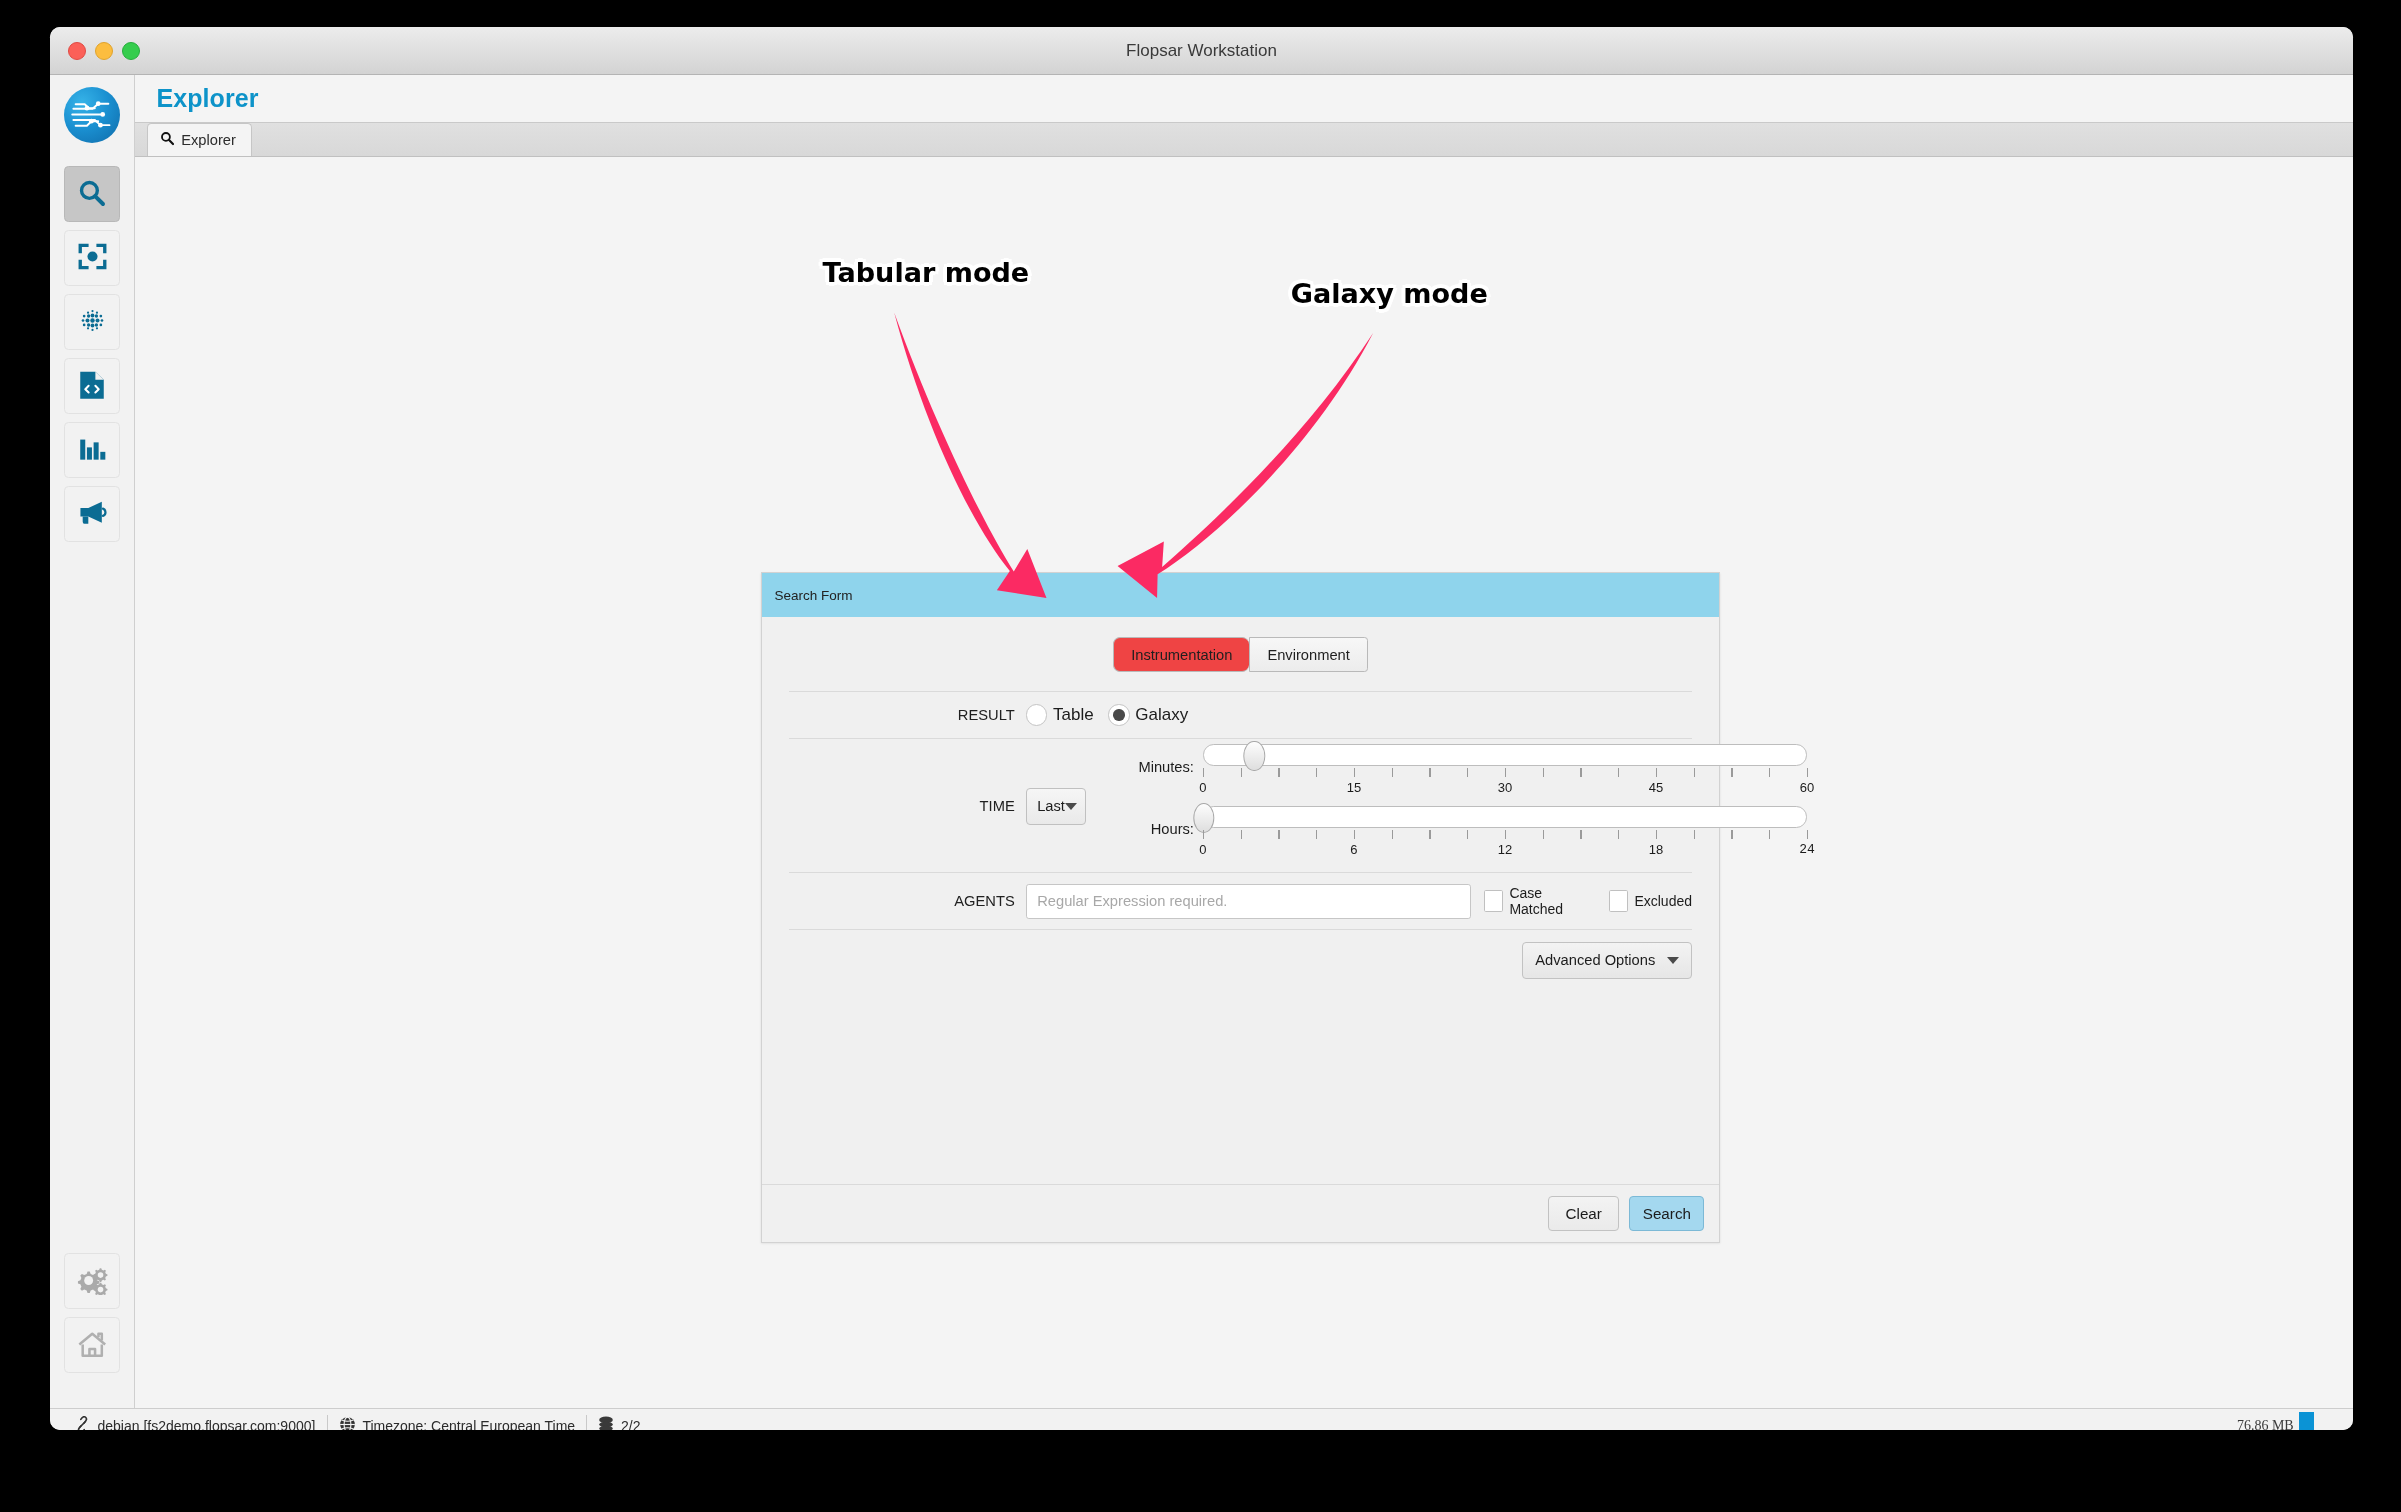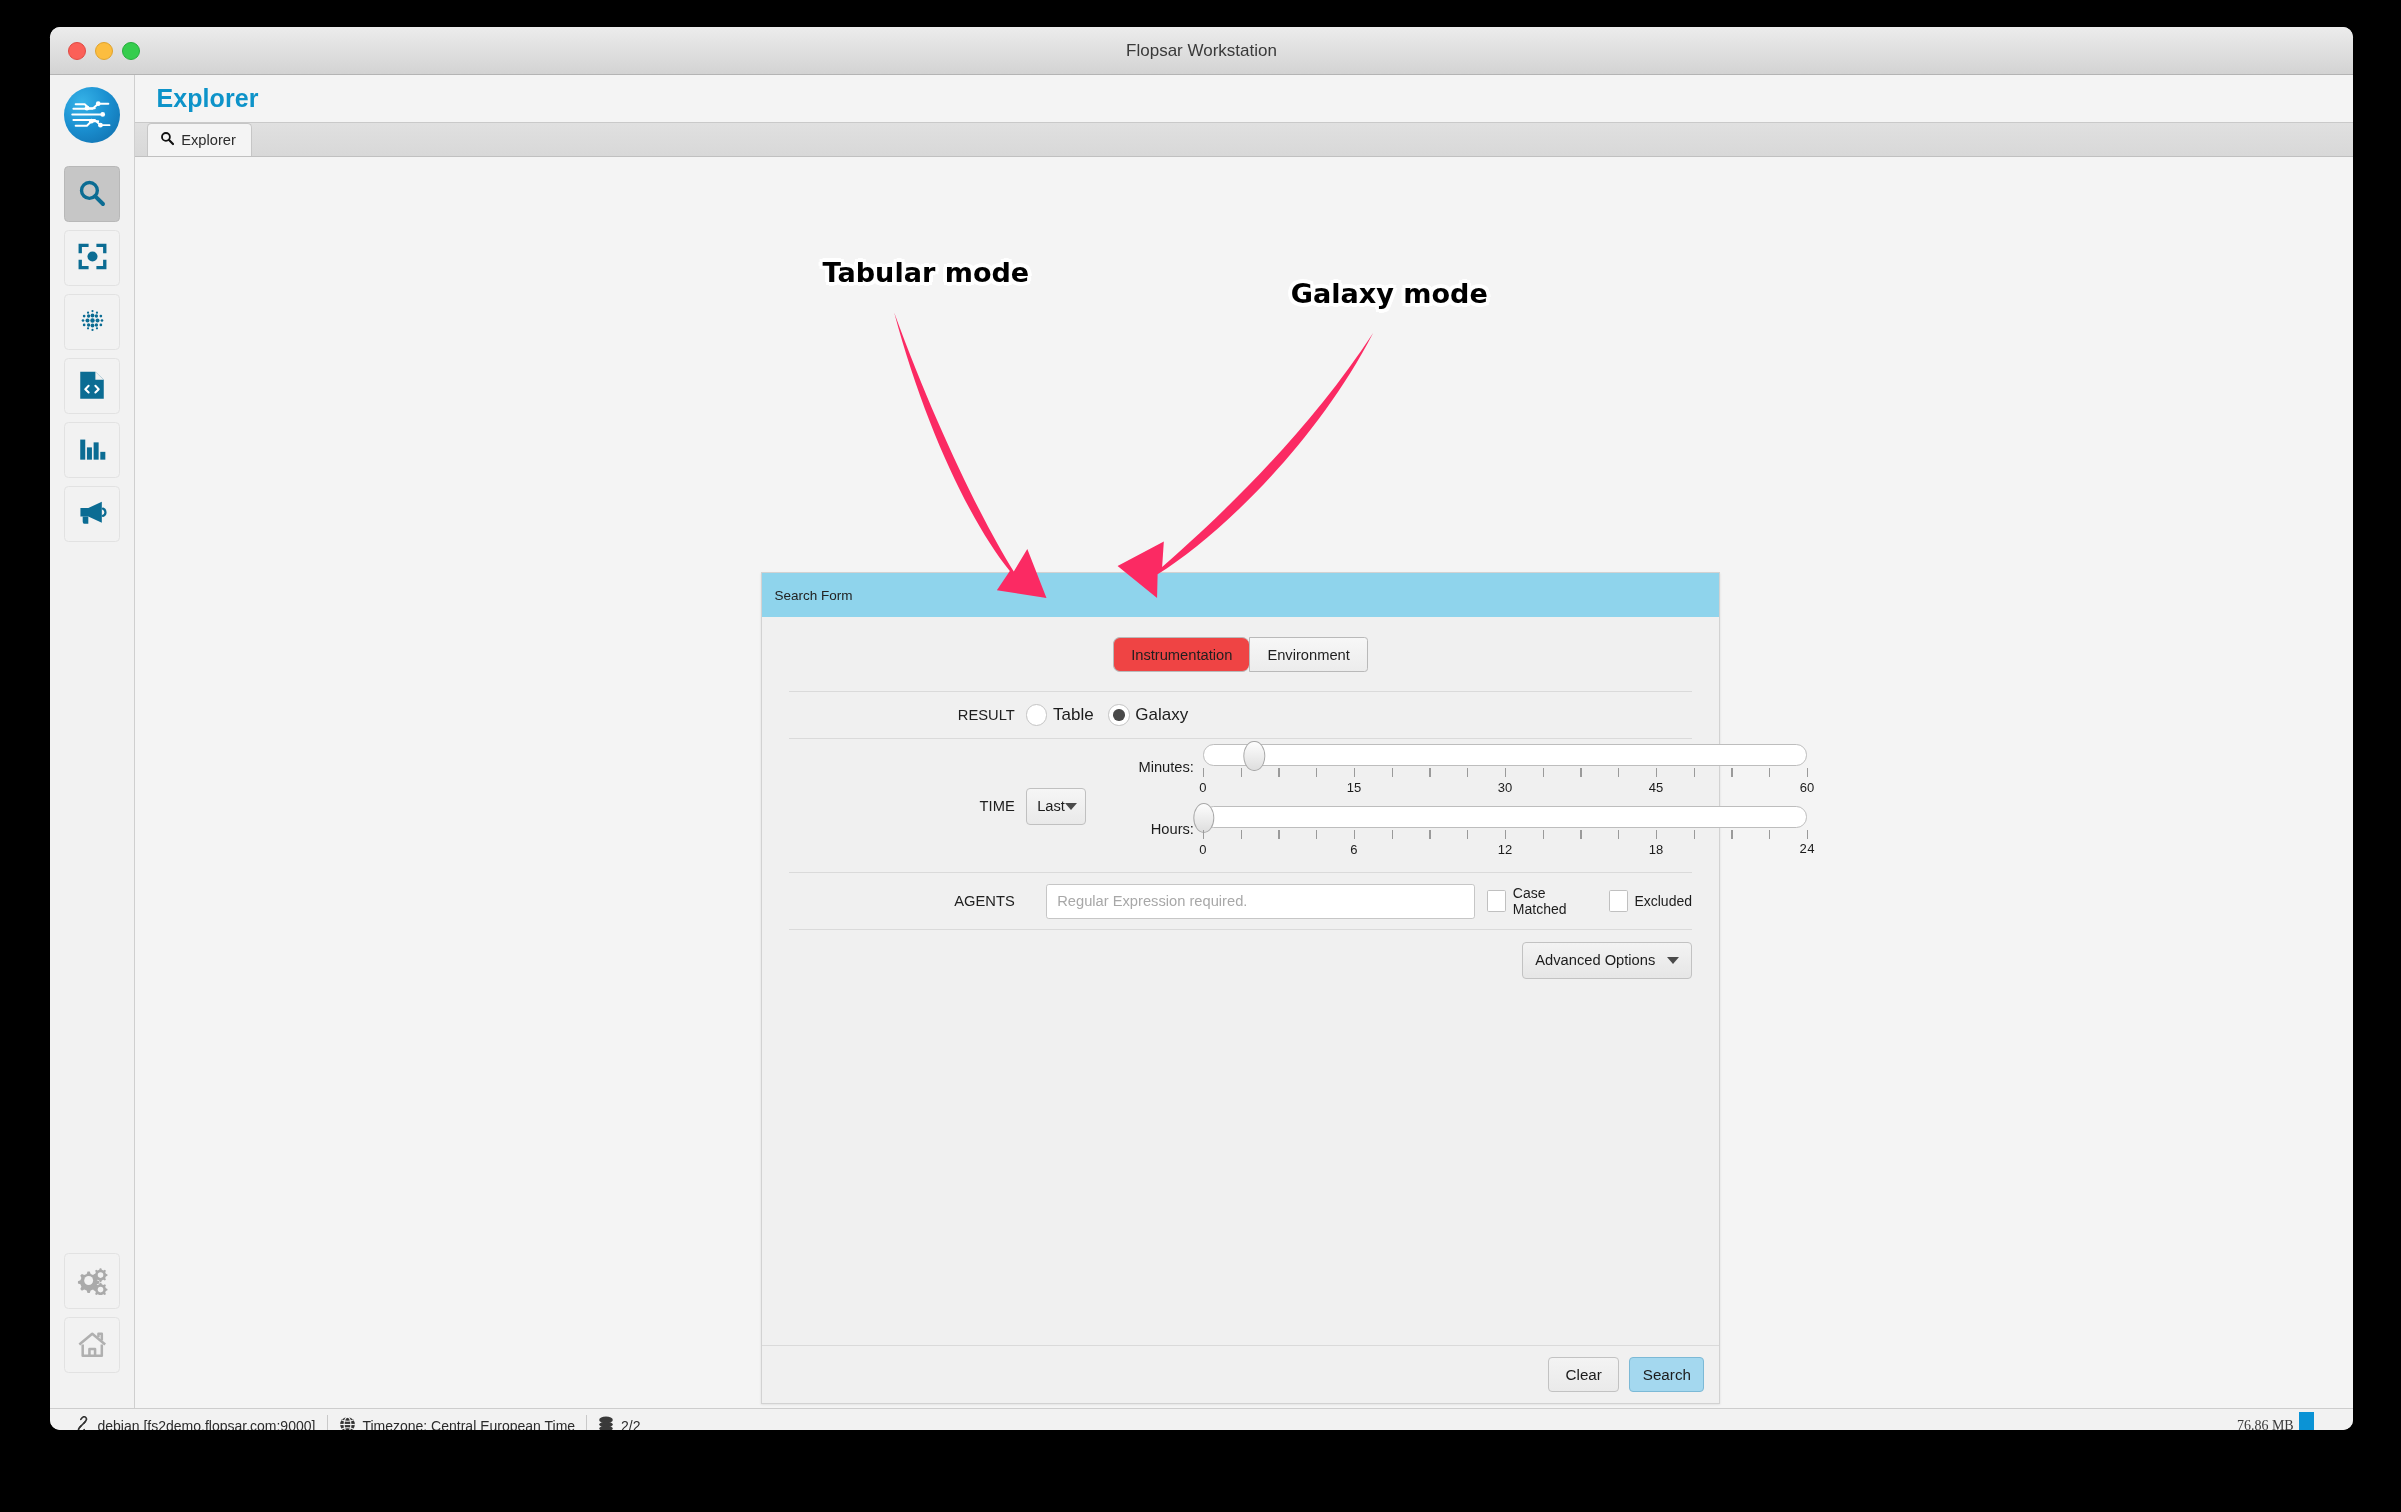--- a/index.html
+++ b/index.html
@@ -93,21 +93,21 @@
     display: flex; align-items: center; gap: 6.8px;
     font-size: 14.7px; color: #2c2c2c;
   }
 
   #canvas { flex: 1; background: #f4f4f4; position: relative; }
 
   
   #search-panel {
     position: absolute;
     left: 626px; top: 415px;
-    width: 959px; height: 832px;
+    width: 959px; height: 671px;
     background: #f0f0f0;
     border: 0.6px solid #d2d2d2;
     box-shadow: 0 0.6px 2.3px rgba(0,0,0,.10);
   }
   #panel-header {
     height: 44px; background: #8fd4ec;
     display: flex; align-items: center; padding-left: 12.4px;
     font-size: 13.5px; color: #222;
   }
   #panel-body { padding: 0 27px; position: relative; height: calc(100% - 44px - 58px); }
@@ -175,21 +175,21 @@
   .ticklabels { position: relative; height: 18px; }
   .ticklabels span { position: absolute; top: 0; font-size: 13px; color: #1c1c1c; transform: translateX(-50%); }
 
   
   #agents-row { display: flex; align-items: center; padding: 11.3px 0 10.2px; }
   #agents-label { width: 237px; text-align: right; padding-right: 11.3px; font-size: 14.7px; color: #202020; flex:none; }
   #agents-input {
     width: 462px; height: 35px;
     background: #fff; border: 0.6px solid #c6c6c6; border-radius: 2.8px;
     display: flex; align-items: center; padding: 0 10.2px;
-    font-size: 14.7px; color: #a8a8a8; margin-left: 20px;
+    font-size: 14.7px; color: #a8a8a8;
   }
   .cbox { width: 19px; height: 22.6px; background: #fff; border: 0.6px solid #c0c0c0; border-radius: 1.7px; margin-left: 12.4px; flex:none;}
   .cbox-label { font-size: 14px; color: #1c1c1c; margin-left: 6.8px; }
 
   #adv-row { display: flex; justify-content: flex-end; padding-top: 12.4px; }
   #adv-btn {
     height: 37px; padding: 0 12.4px;
     border: 0.6px solid #c2c2c2; border-radius: 4px;
     background: linear-gradient(#f3f3f3, #e6e6e6);
     display: flex; align-items: center; gap: 11.3px;

